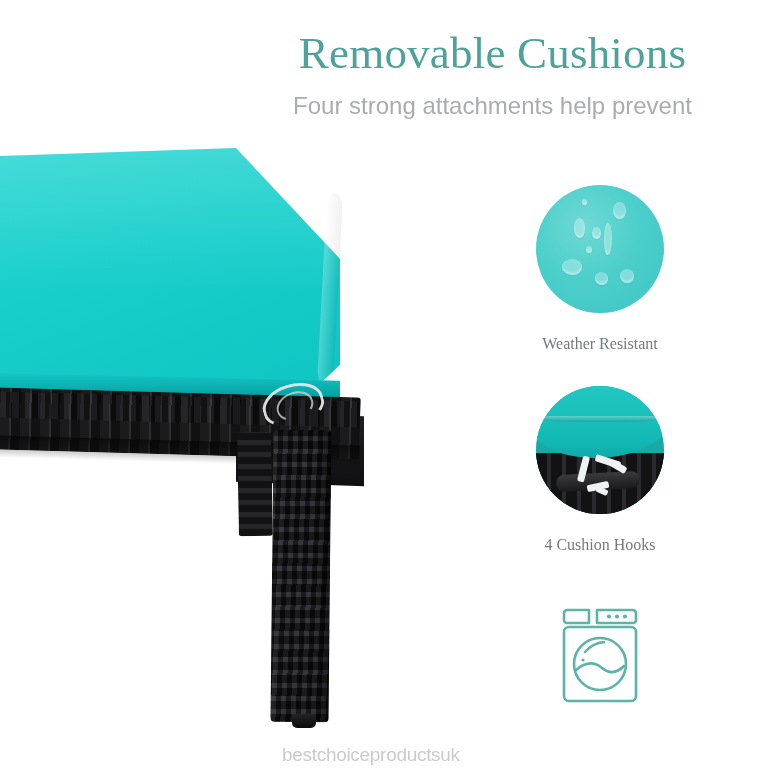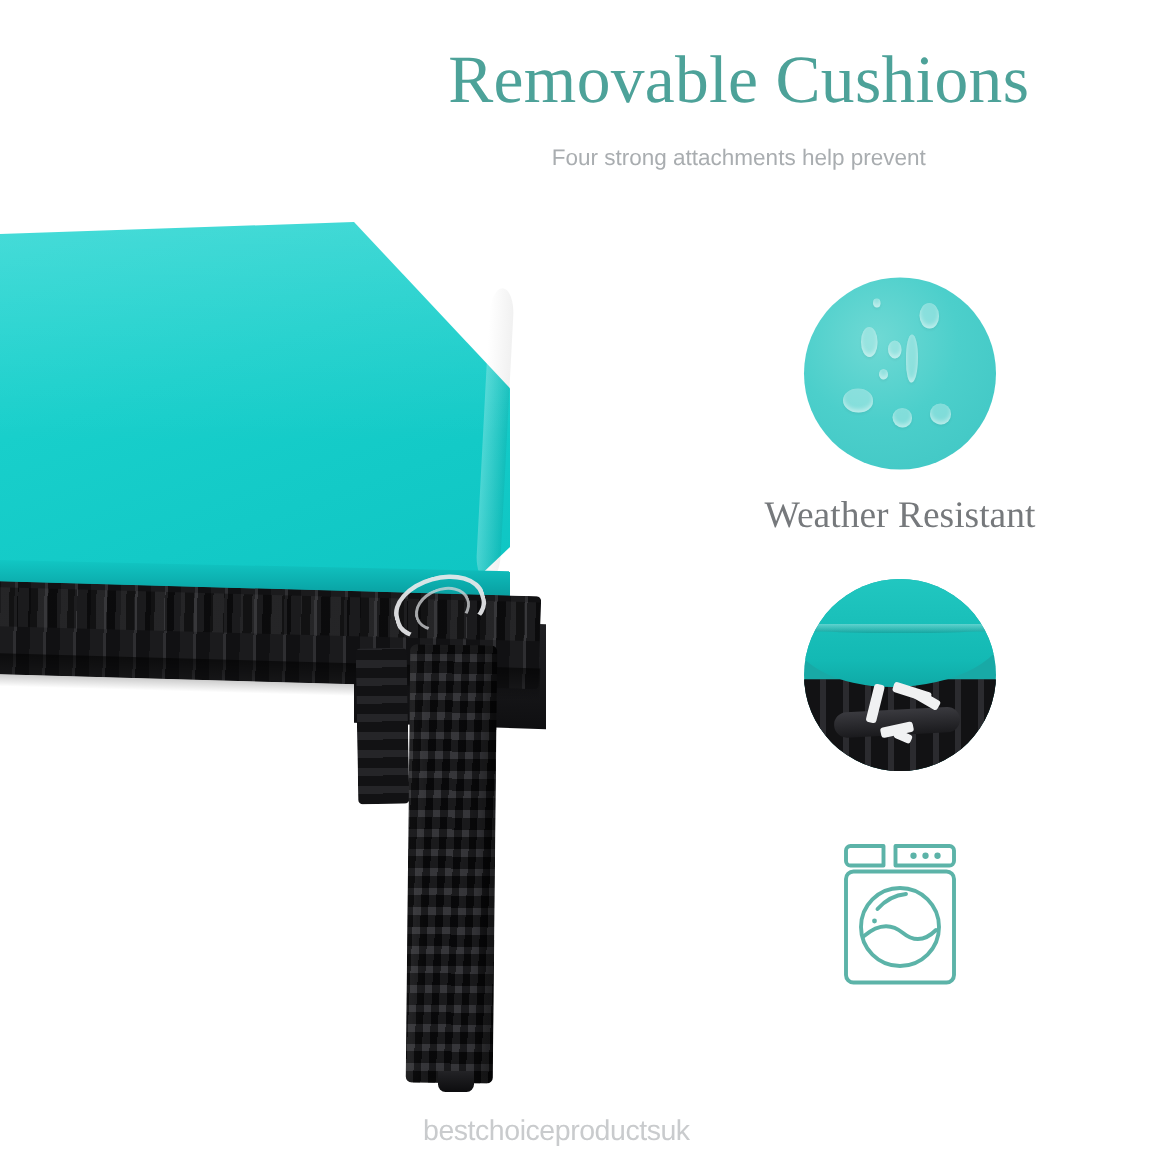--- a/index.html
+++ b/index.html
@@ -28,21 +28,21 @@
     font-family: "Liberation Serif", serif;
     font-size: 45px;
     line-height: 62px;
     color: #4da299;
     letter-spacing: 0.2px;
     white-space: nowrap;
   }
   .headline-sub {
     margin-top: 6px;
     font-family: "Liberation Sans", sans-serif;
-    font-size: 15px;
+    font-size: 24px;
     line-height: 31px;
     color: #a9adb0;
     font-weight: 300;
   }
   .headline-sub span { display: block; }
 
   
   .photo {
     position: absolute;
     left: 0;
@@ -225,21 +225,21 @@
     text-align: center;
   }
   .feature-media {
     width: 128px;
     height: 128px;
     margin: 0 auto;
     position: relative;
   }
   .feature-caption {
     font-family: "Liberation Serif", serif;
-    font-size: 25px;
+    font-size: 16px;
     line-height: 30px;
     color: #76797c;
     margin-top: 16px;
     white-space: nowrap;
   }
 
   
   .circle-water {
     position: absolute;
     inset: 0;
@@ -383,20 +383,21 @@
           <div class="ch-cushion">
             <div class="ch-cushion-lip"></div>
           </div>
           <div class="ch-strap" style="left:34%;top:55%;width:7px;height:26px;transform:rotate(14deg);"></div>
           <div class="ch-strap" style="left:46%;top:56%;width:26px;height:7px;transform:rotate(18deg);"></div>
           <div class="ch-strap" style="left:57%;top:60%;width:18px;height:7px;transform:rotate(30deg);"></div>
           <div class="ch-strap" style="left:40%;top:76%;width:22px;height:7px;transform:rotate(-12deg);"></div>
           <div class="ch-strap" style="left:47%;top:80%;width:12px;height:6px;transform:rotate(24deg);"></div>
         </div>
       </div>
+      <div class="feature-caption">4 Cushion Hooks</div>
     </div>
 
     <div class="feature" style="margin-top:30px;">
       <div class="feature-media">
         <svg class="washer-icon" width="128" height="128" viewBox="0 0 128 128">
           <g fill="none" stroke="#5cb3a8" stroke-width="2.6" stroke-linejoin="round" stroke-linecap="round">
             <path d="M31 20 h22 v13 h-22 a3 3 0 0 1 -3 -3 v-7 a3 3 0 0 1 3 -3 z"></path>
             <path d="M61 20 h36 a3 3 0 0 1 3 3 v7 a3 3 0 0 1 -3 3 h-36 z"></path>
             <rect x="28" y="37" width="72" height="74" rx="5"></rect>
             <circle cx="64" cy="74" r="26"></circle>

